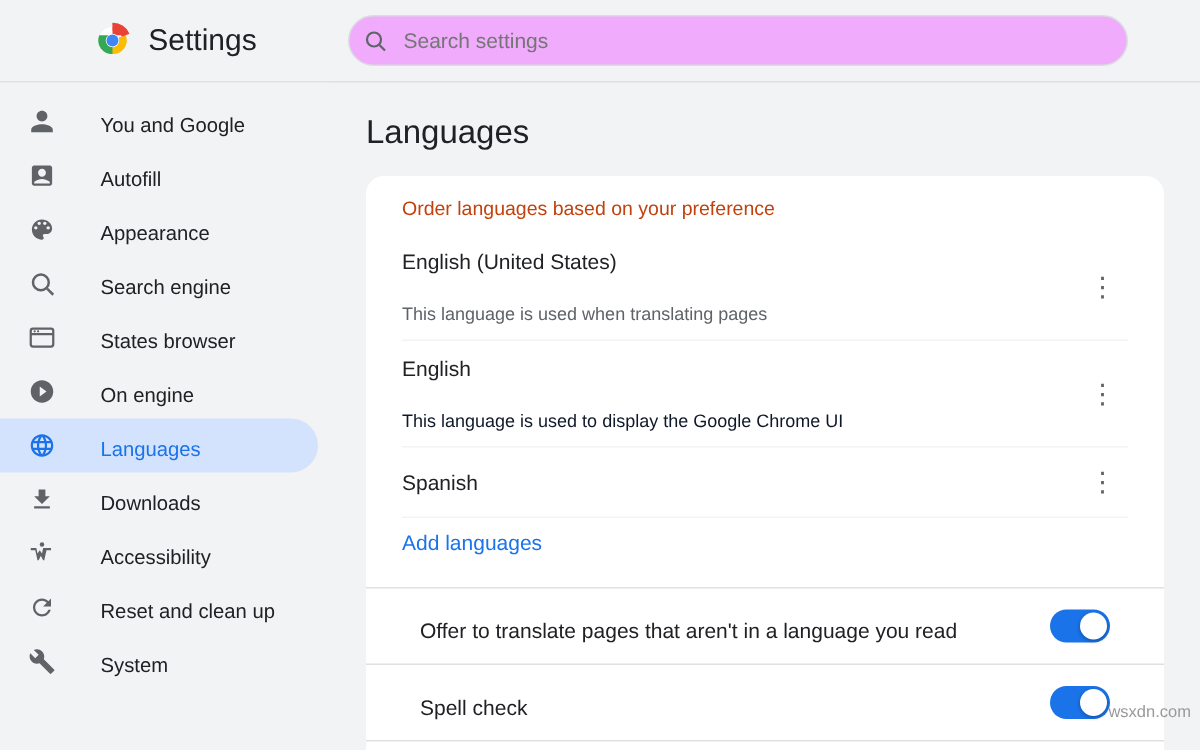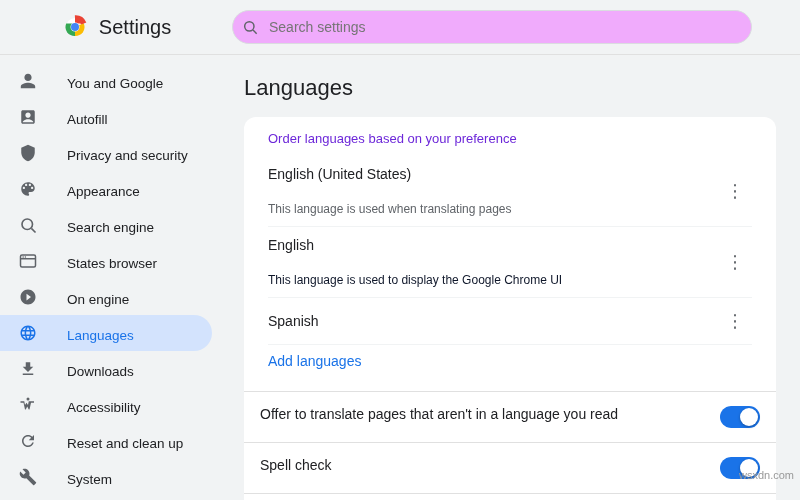--- a/index.html
+++ b/index.html
@@ -122,21 +122,21 @@
     }
     .card-section {
       padding: 14px 24px;
       border-bottom: 1px solid #e0e0e0;
     }
     .card-section:last-child {
       border-bottom: none;
     }
     .section-header {
       font-size: 13px;
-      color: #6d28d9;
+      color: #c2410c;
       margin-bottom: 10px;
     }
     .language-row {
       display: flex;
       align-items: center;
       justify-content: space-between;
       padding: 10px 0;
       border-bottom: 1px solid #f1f3f4;
       gap: 12px;
     }
@@ -165,23 +165,23 @@
     }
     .add-languages-btn {
       color: #1a73e8;
       cursor: pointer;
       font-size: 14px;
       padding: 8px 0;
       display: inline-block;
     }
     .toggle-row {
       display: flex;
-      align-items: flex-start;
+      align-items: flex-end;
       justify-content: space-between;
-      padding: 14px 16px;
+      padding: 14px 36px;
       border-bottom: 1px solid #e0e0e0;
     }
     .toggle-row:last-of-type {
       border-bottom: none;
     }
     .toggle-label {
       font-size: 14px;
       color: #202124;
     }
     .toggle {
@@ -289,28 +289,20 @@
 
     <div class="sidebar-item">
       <span class="icon">
         <svg width="18" height="18" viewBox="0 0 24 24" fill="currentColor">
             <path d="M19 3H5c-1.1 0-2 .9-2 2v14c0 1.1.9 2 2 2h14c1.1 0 2-.9 2-2V5c0-1.1-.9-2-2-2zm-7 3c1.93 0 3.5 1.57 3.5 3.5S13.93 13 12 13s-3.5-1.57-3.5-3.5S10.07 6 12 6zm7 13H5v-.23c0-.62.28-1.2.76-1.58C7.47 15.82 9.64 15 12 15s4.53.82 6.24 2.19c.48.38.76.97.76 1.58V19z"></path>
           </svg>
       </span>
       <span>Autofill</span>
     </div>
 
-    <div class="sidebar-item">
-      <span class="icon">
-        <svg width="18" height="18" viewBox="0 0 24 24" fill="currentColor">
-            <path d="M12 1L3 5v6c0 5.55 3.84 10.74 9 12 5.16-1.26 9-6.45 9-12V5l-9-4z"></path>
-          </svg>
-      </span>
-      <span>Privacy and security</span>
-    </div>
 
     <div class="sidebar-item">
       <span class="icon">
         <svg width="18" height="18" viewBox="0 0 24 24" fill="currentColor">
             <path d="M12 3c-4.97 0-9 4.03-9 9s4.03 9 9 9c.83 0 1.5-.67 1.5-1.5 0-.39-.15-.74-.39-1.01-.23-.26-.38-.61-.38-.99 0-.83.67-1.5 1.5-1.5H16c2.76 0 5-2.24 5-5 0-4.42-4.03-8-9-8zm-5.5 9c-.83 0-1.5-.67-1.5-1.5S5.67 9 6.5 9 8 9.67 8 10.5 7.33 12 6.5 12zm3-4C8.67 8 8 7.33 8 6.5S8.67 5 9.5 5s1.5.67 1.5 1.5S10.33 8 9.5 8zm5 0c-.83 0-1.5-.67-1.5-1.5S13.67 5 14.5 5s1.5.67 1.5 1.5S15.33 8 14.5 8zm3 4c-.83 0-1.5-.67-1.5-1.5S16.67 9 17.5 9s1.5.67 1.5 1.5-.67 1.5-1.5 1.5z"></path>
           </svg>
       </span>
       <span>Appearance</span>
     </div>
 

